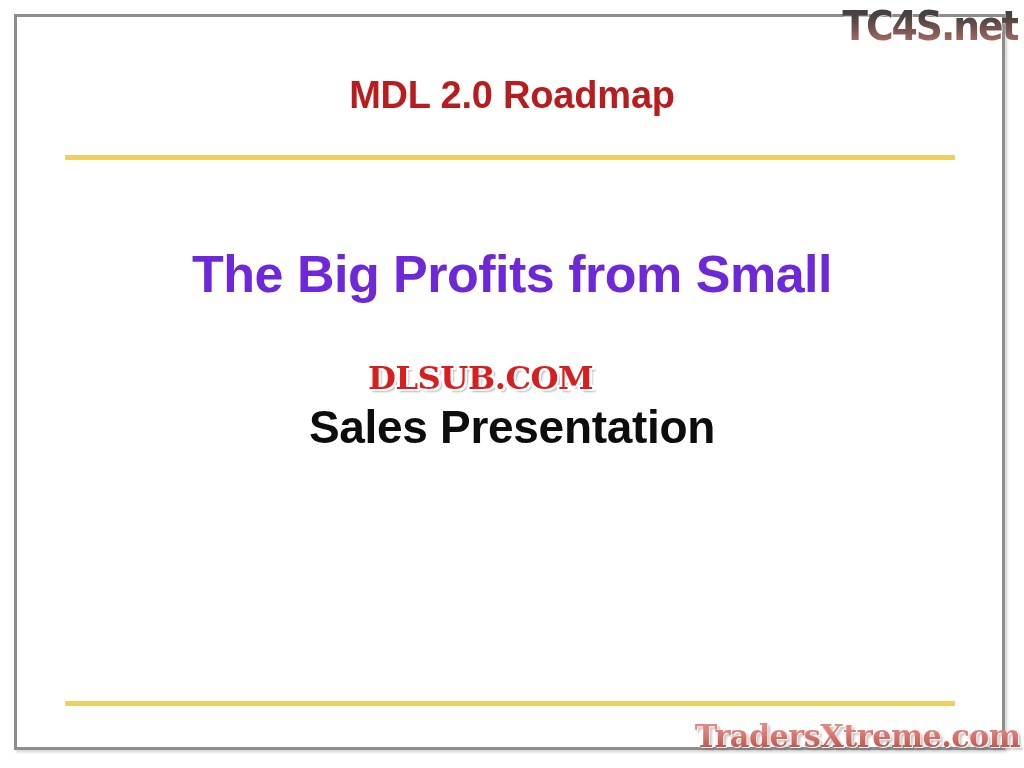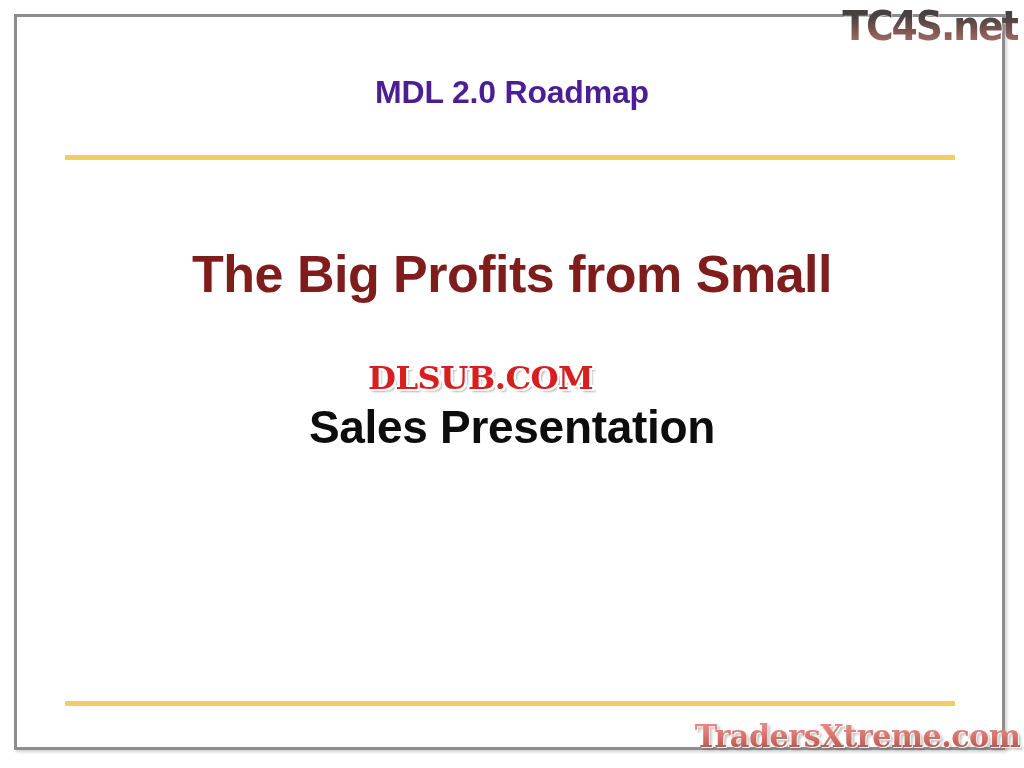--- a/index.html
+++ b/index.html
@@ -36,24 +36,24 @@
   }
 
   
   .slide-title {
     position: absolute;
     left: 0;
     top: 76px;
     width: 1024px;
     text-align: center;
     font-family: "Liberation Sans", sans-serif;
-    font-size: 32px;
+    font-size: 38px;
     font-weight: bold;
     letter-spacing: -0.2px;
-    color: #4c1d95;
+    color: #b91c1c;
     line-height: 1.05;
     white-space: nowrap;
   }
 
   
   .divider-rule {
     position: absolute;
     left: 65px;
     width: 890px;
     height: 5px;
@@ -69,21 +69,21 @@
     left: 60px;
     top: 240px;
     width: 904px;
     text-align: center;
   }
 
   .headline {
     font-family: "Liberation Sans", sans-serif;
     font-size: 52px;
     font-weight: bold;
-    color: #7f1d1d;
+    color: #6d28d9;
     line-height: 1.34;
     letter-spacing: -0.5px;
     margin: 0;
     padding: 0;
   }
 
   .subhead {
     font-family: "Liberation Sans", sans-serif;
     font-size: 46px;
     font-weight: bold;

